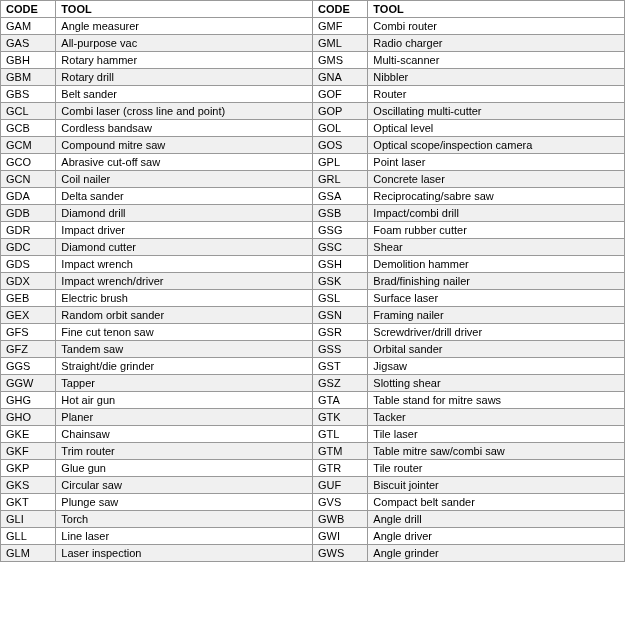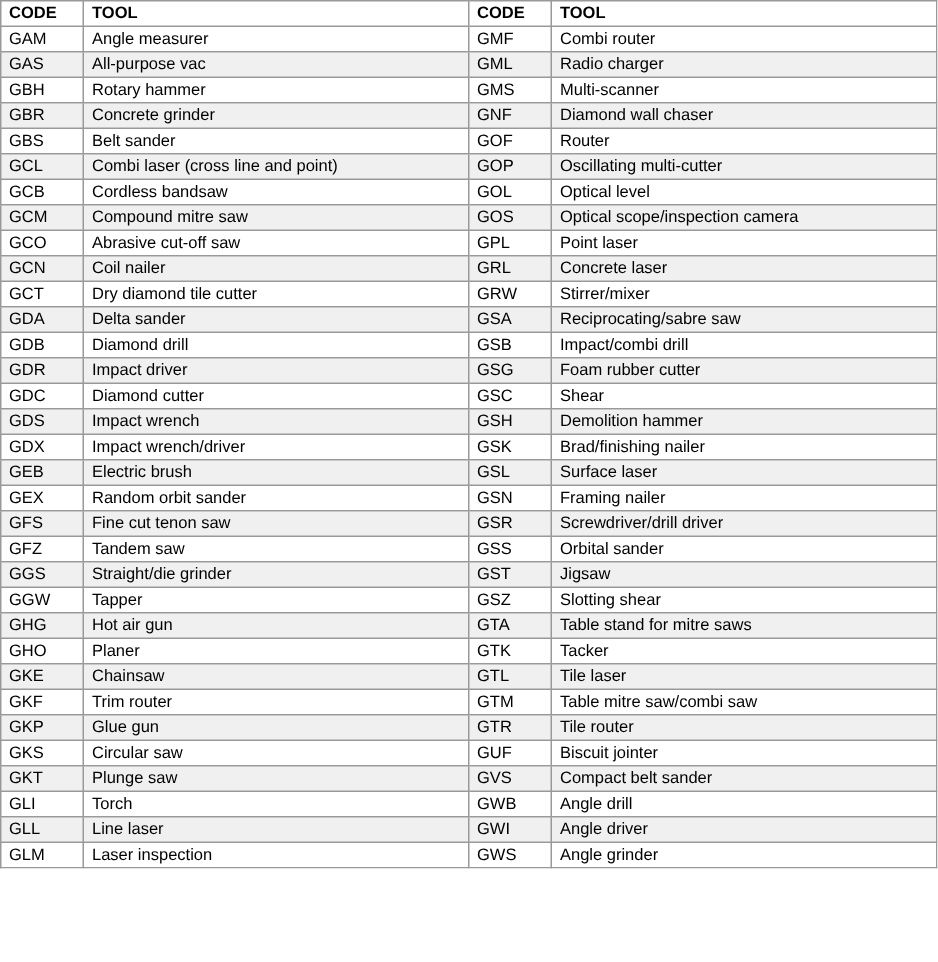--- a/index.html
+++ b/index.html
@@ -58,24 +58,24 @@
         <td class="col-code">GML</td>
         <td class="col-tool">Radio charger</td>
       </tr>
       <tr>
         <td class="col-code">GBH</td>
         <td class="col-tool">Rotary hammer</td>
         <td class="col-code">GMS</td>
         <td class="col-tool">Multi-scanner</td>
       </tr>
       <tr>
-        <td class="col-code">GBR</td>
-        <td class="col-tool">Concrete grinder</td>
-        <td class="col-code">GNF</td>
-        <td class="col-tool">Diamond wall chaser</td>
+        <td class="col-code">GBM</td>
+        <td class="col-tool">Rotary drill</td>
+        <td class="col-code">GNA</td>
+        <td class="col-tool">Nibbler</td>
       </tr>
       <tr>
         <td class="col-code">GBS</td>
         <td class="col-tool">Belt sander</td>
         <td class="col-code">GOF</td>
         <td class="col-tool">Router</td>
       </tr>
       <tr>
         <td class="col-code">GCL</td>
         <td class="col-tool">Combi laser (cross line and point)</td>
@@ -100,26 +100,20 @@
         <td class="col-code">GPL</td>
         <td class="col-tool">Point laser</td>
       </tr>
       <tr>
         <td class="col-code">GCN</td>
         <td class="col-tool">Coil nailer</td>
         <td class="col-code">GRL</td>
         <td class="col-tool">Concrete laser</td>
       </tr>
       <tr>
-        <td class="col-code">GCT</td>
-        <td class="col-tool">Dry diamond tile cutter</td>
-        <td class="col-code">GRW</td>
-        <td class="col-tool">Stirrer/mixer</td>
-      </tr>
-      <tr>
         <td class="col-code">GDA</td>
         <td class="col-tool">Delta sander</td>
         <td class="col-code">GSA</td>
         <td class="col-tool">Reciprocating/sabre saw</td>
       </tr>
       <tr>
         <td class="col-code">GDB</td>
         <td class="col-tool">Diamond drill</td>
         <td class="col-code">GSB</td>
         <td class="col-tool">Impact/combi drill</td>

